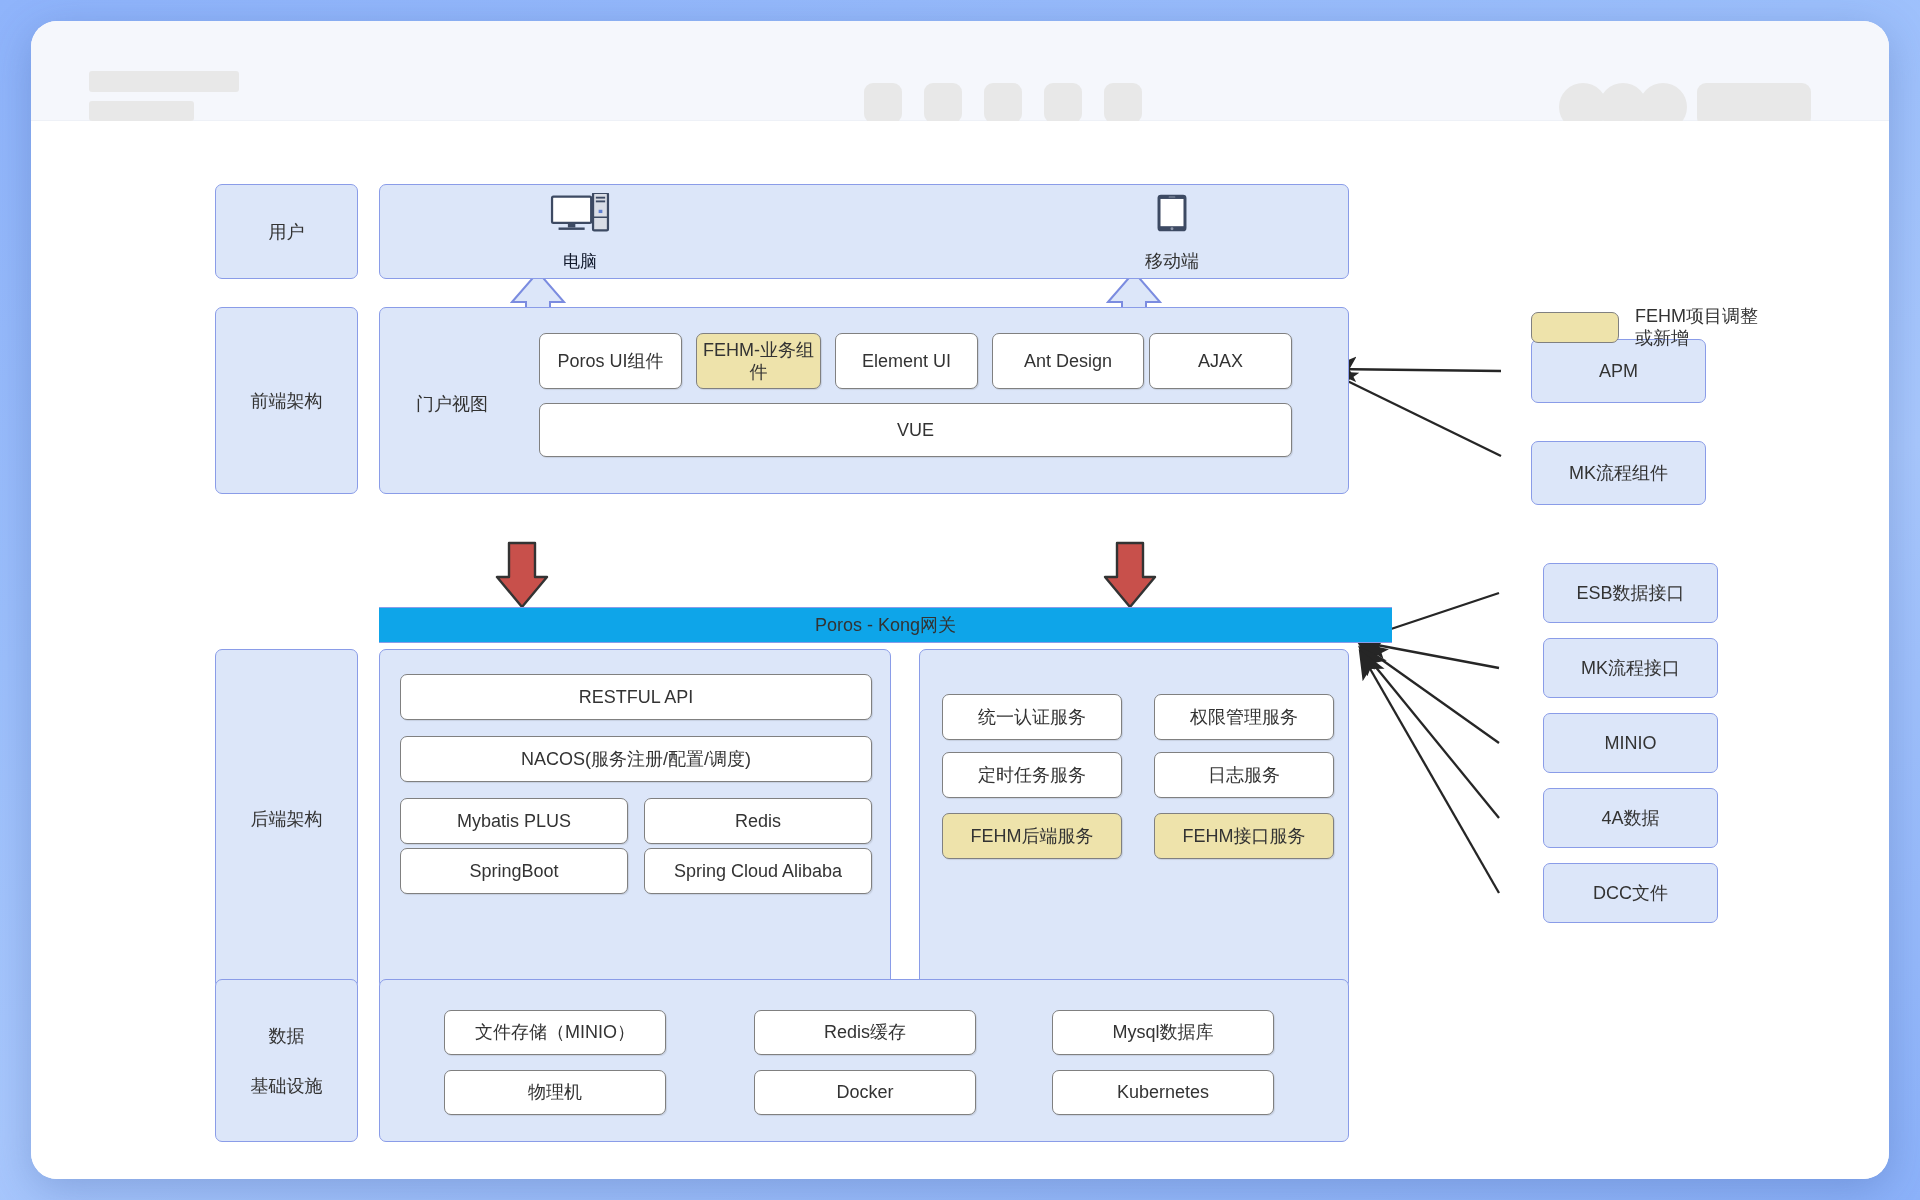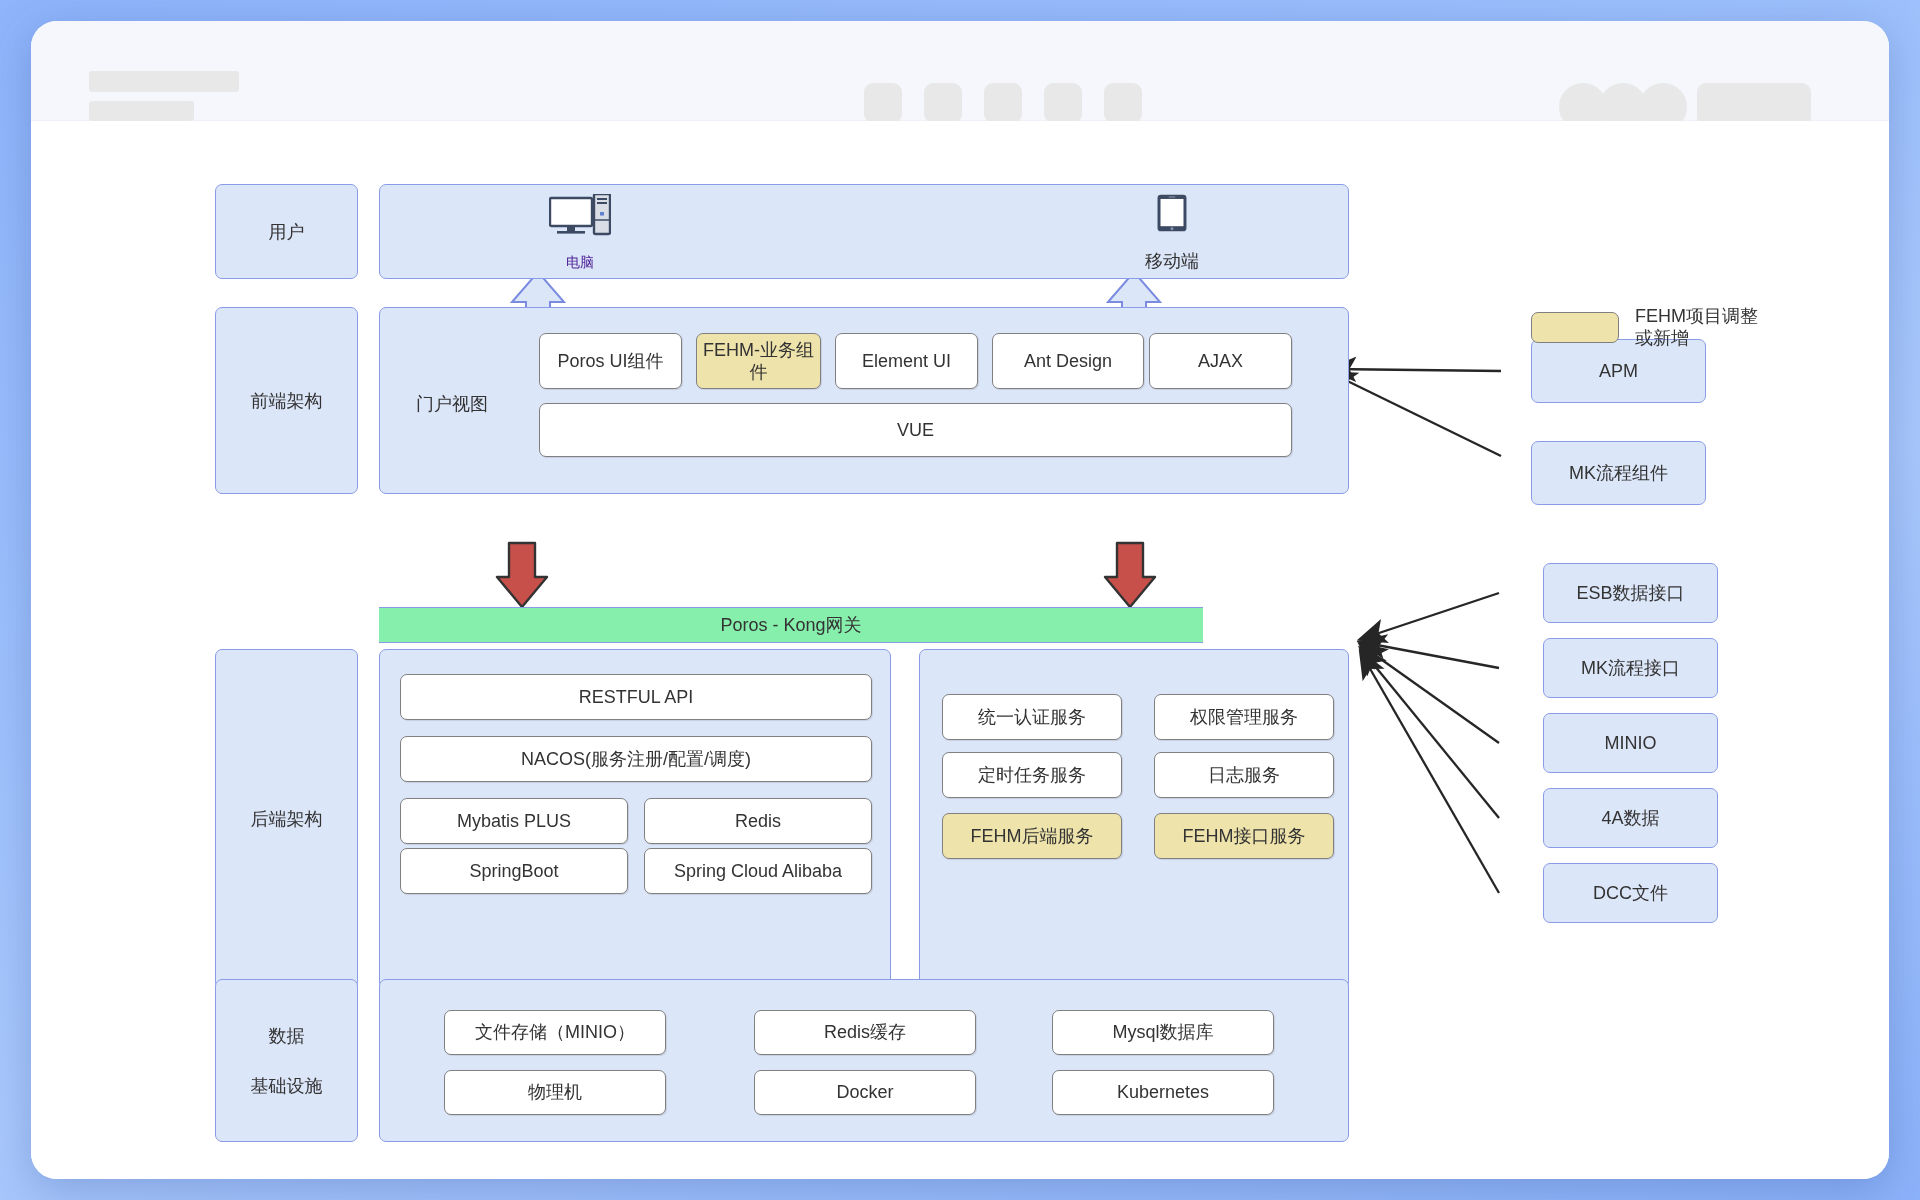--- a/index.html
+++ b/index.html
@@ -143,21 +143,21 @@
         <svg width="62" height="44" viewBox="0 0 62 44">
           <rect x="1" y="4" width="42" height="28" rx="1.5" fill="#ffffff" stroke="#3d4a63" stroke-width="2.4"></rect>
           <rect x="18" y="32" width="8" height="5" fill="#3d4a63"></rect>
           <rect x="8" y="37" width="28" height="2.6" fill="#3d4a63"></rect>
           <rect x="45" y="0" width="16" height="40" rx="1.5" fill="#d9dde6" stroke="#3d4a63" stroke-width="2.4"></rect>
           <rect x="48" y="4" width="10" height="2" fill="#3d4a63"></rect>
           <rect x="48" y="8" width="10" height="2" fill="#3d4a63"></rect>
           <rect x="51" y="18" width="4" height="3.5" fill="#5f7fd0"></rect>
           <line x1="45" y1="26" x2="61" y2="26" stroke="#3d4a63" stroke-width="1.6"></line>
         </svg>
-        <span style="font-size:14px; color:#4c1d95; margin-top:16px;">电脑</span>
+        <span style="font-size:17px; color:#0f172a; margin-top:16px;">电脑</span>
       </div>
 
       <div class="abs" style="left:732px; top:8px; width:120px; height:80px; display:flex; flex-direction:column; align-items:center; justify-content:center;">
         <svg width="38" height="47" viewBox="0 0 38 47">
           <rect x="2" y="2" width="34" height="43" rx="4" fill="#3d4a63"></rect>
           <rect x="5.5" y="7" width="27" height="32" fill="#ffffff"></rect>
           <circle cx="19" cy="42" r="1.7" fill="#8e97ab"></circle>
           <rect x="15" y="4" width="8" height="1.4" rx="0.7" fill="#8e97ab"></rect>
         </svg>
         <span style="font-size:18px; color:#333; margin-top:16px;">移动端</span>
@@ -198,21 +198,21 @@
     </div>
     <div class="bluebox abs" style="left:1500px; top:320px; width:175px; height:64px;">
       <span>MK流程组件</span>
     </div>
 
     <div class="abs" style="left:1500px; top:183px; width:340px; height:46px; display:flex; align-items:center; gap:16px;">
       <div style="width:88px; height:31px; background:#eee3ab; border:1.4px solid #808080; border-radius:7px; flex:none;"></div>
       <span style="font-size:18px; color:#333; line-height:1.25; width:124px;">FEHM项目调整或新增</span>
     </div>
 
-    <div class="abs" style="left:348px; top:486px; width:824px; height:36px; background:#86efac; border-top:1.8px solid #8a9ce8; border-bottom:1.8px solid #8a9ce8; display:flex; align-items:center; justify-content:center;">
+    <div class="abs" style="left:348px; top:486px; width:1013px; height:36px; background:#0ea5e9; border-top:1.8px solid #8a9ce8; border-bottom:1.8px solid #8a9ce8; display:flex; align-items:center; justify-content:center;">
       <span style="font-size:18px; color:#333;">Poros - Kong网关</span>
     </div>
 
     <div class="bluebox abs" style="left:184px; top:528px; width:143px; height:340px;">
       <span class="sidelabel">后端架构</span>
     </div>
 
     <div class="bluepanel" style="left:348px; top:528px; width:512px; height:340px;padding-left:24px;">
       <div class="whitebox abs" style="left:20px; top:24px; width:472px; height:46px;">
         <span>RESTFUL API</span>

